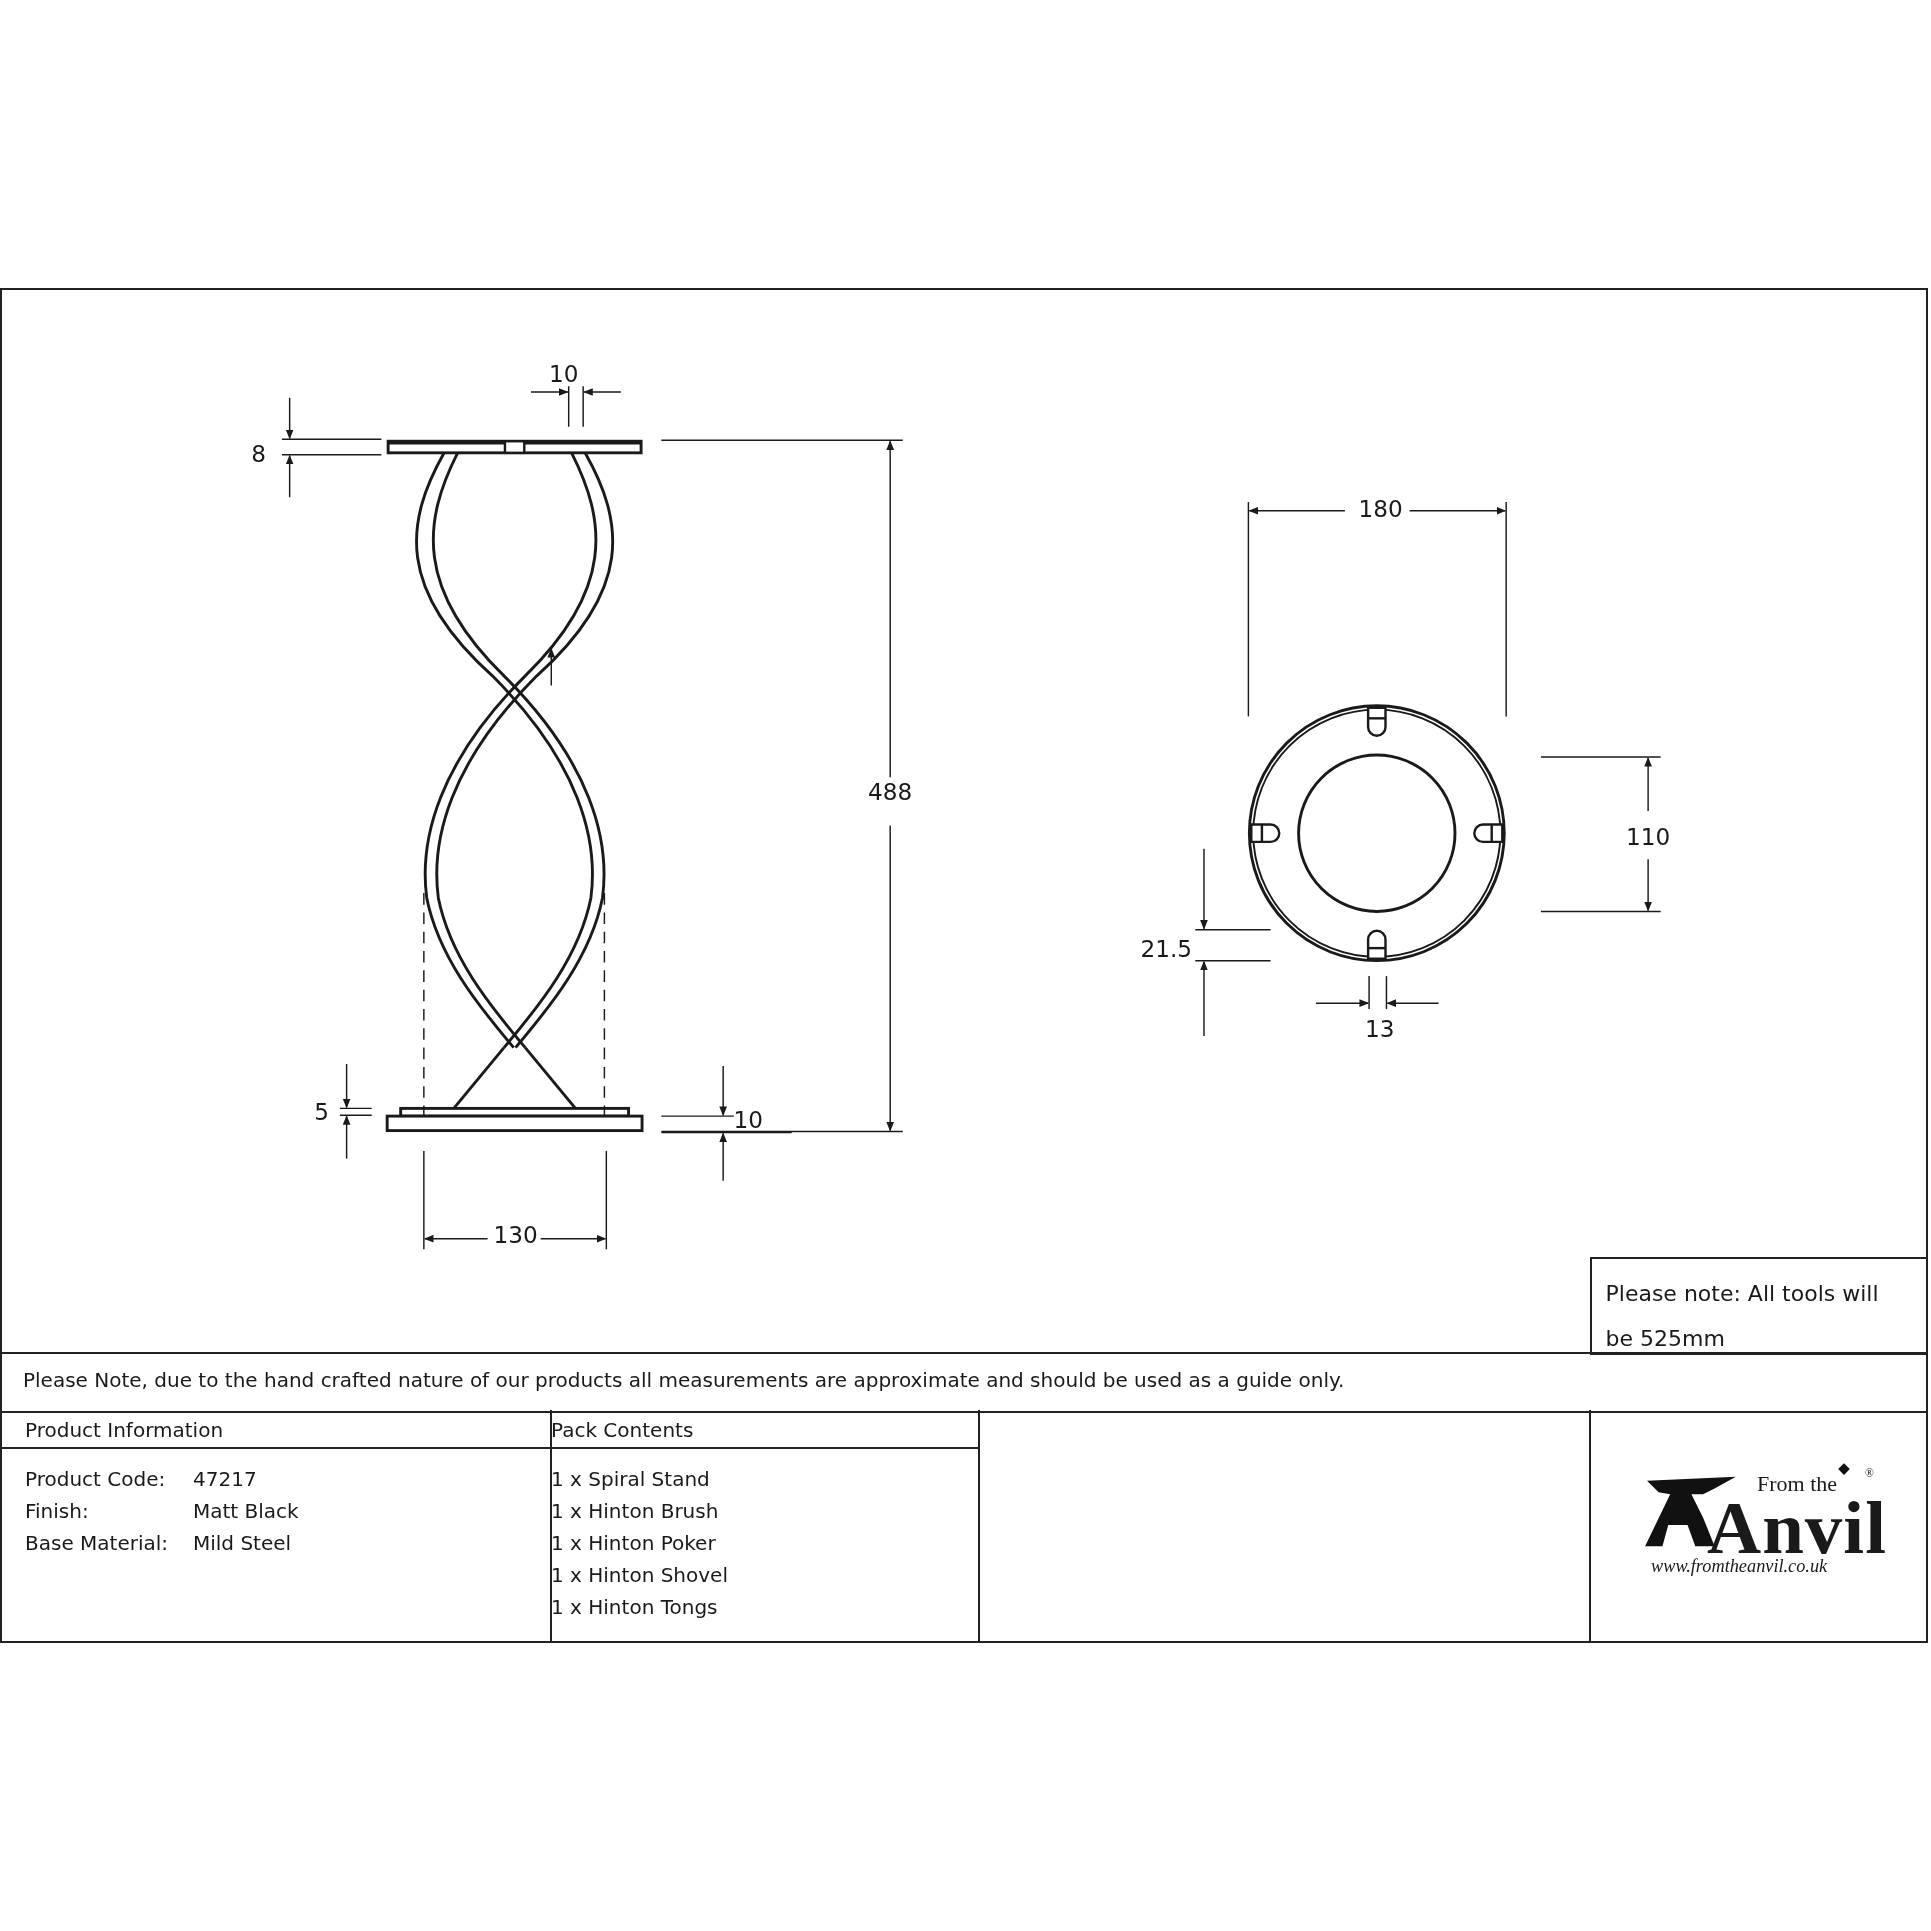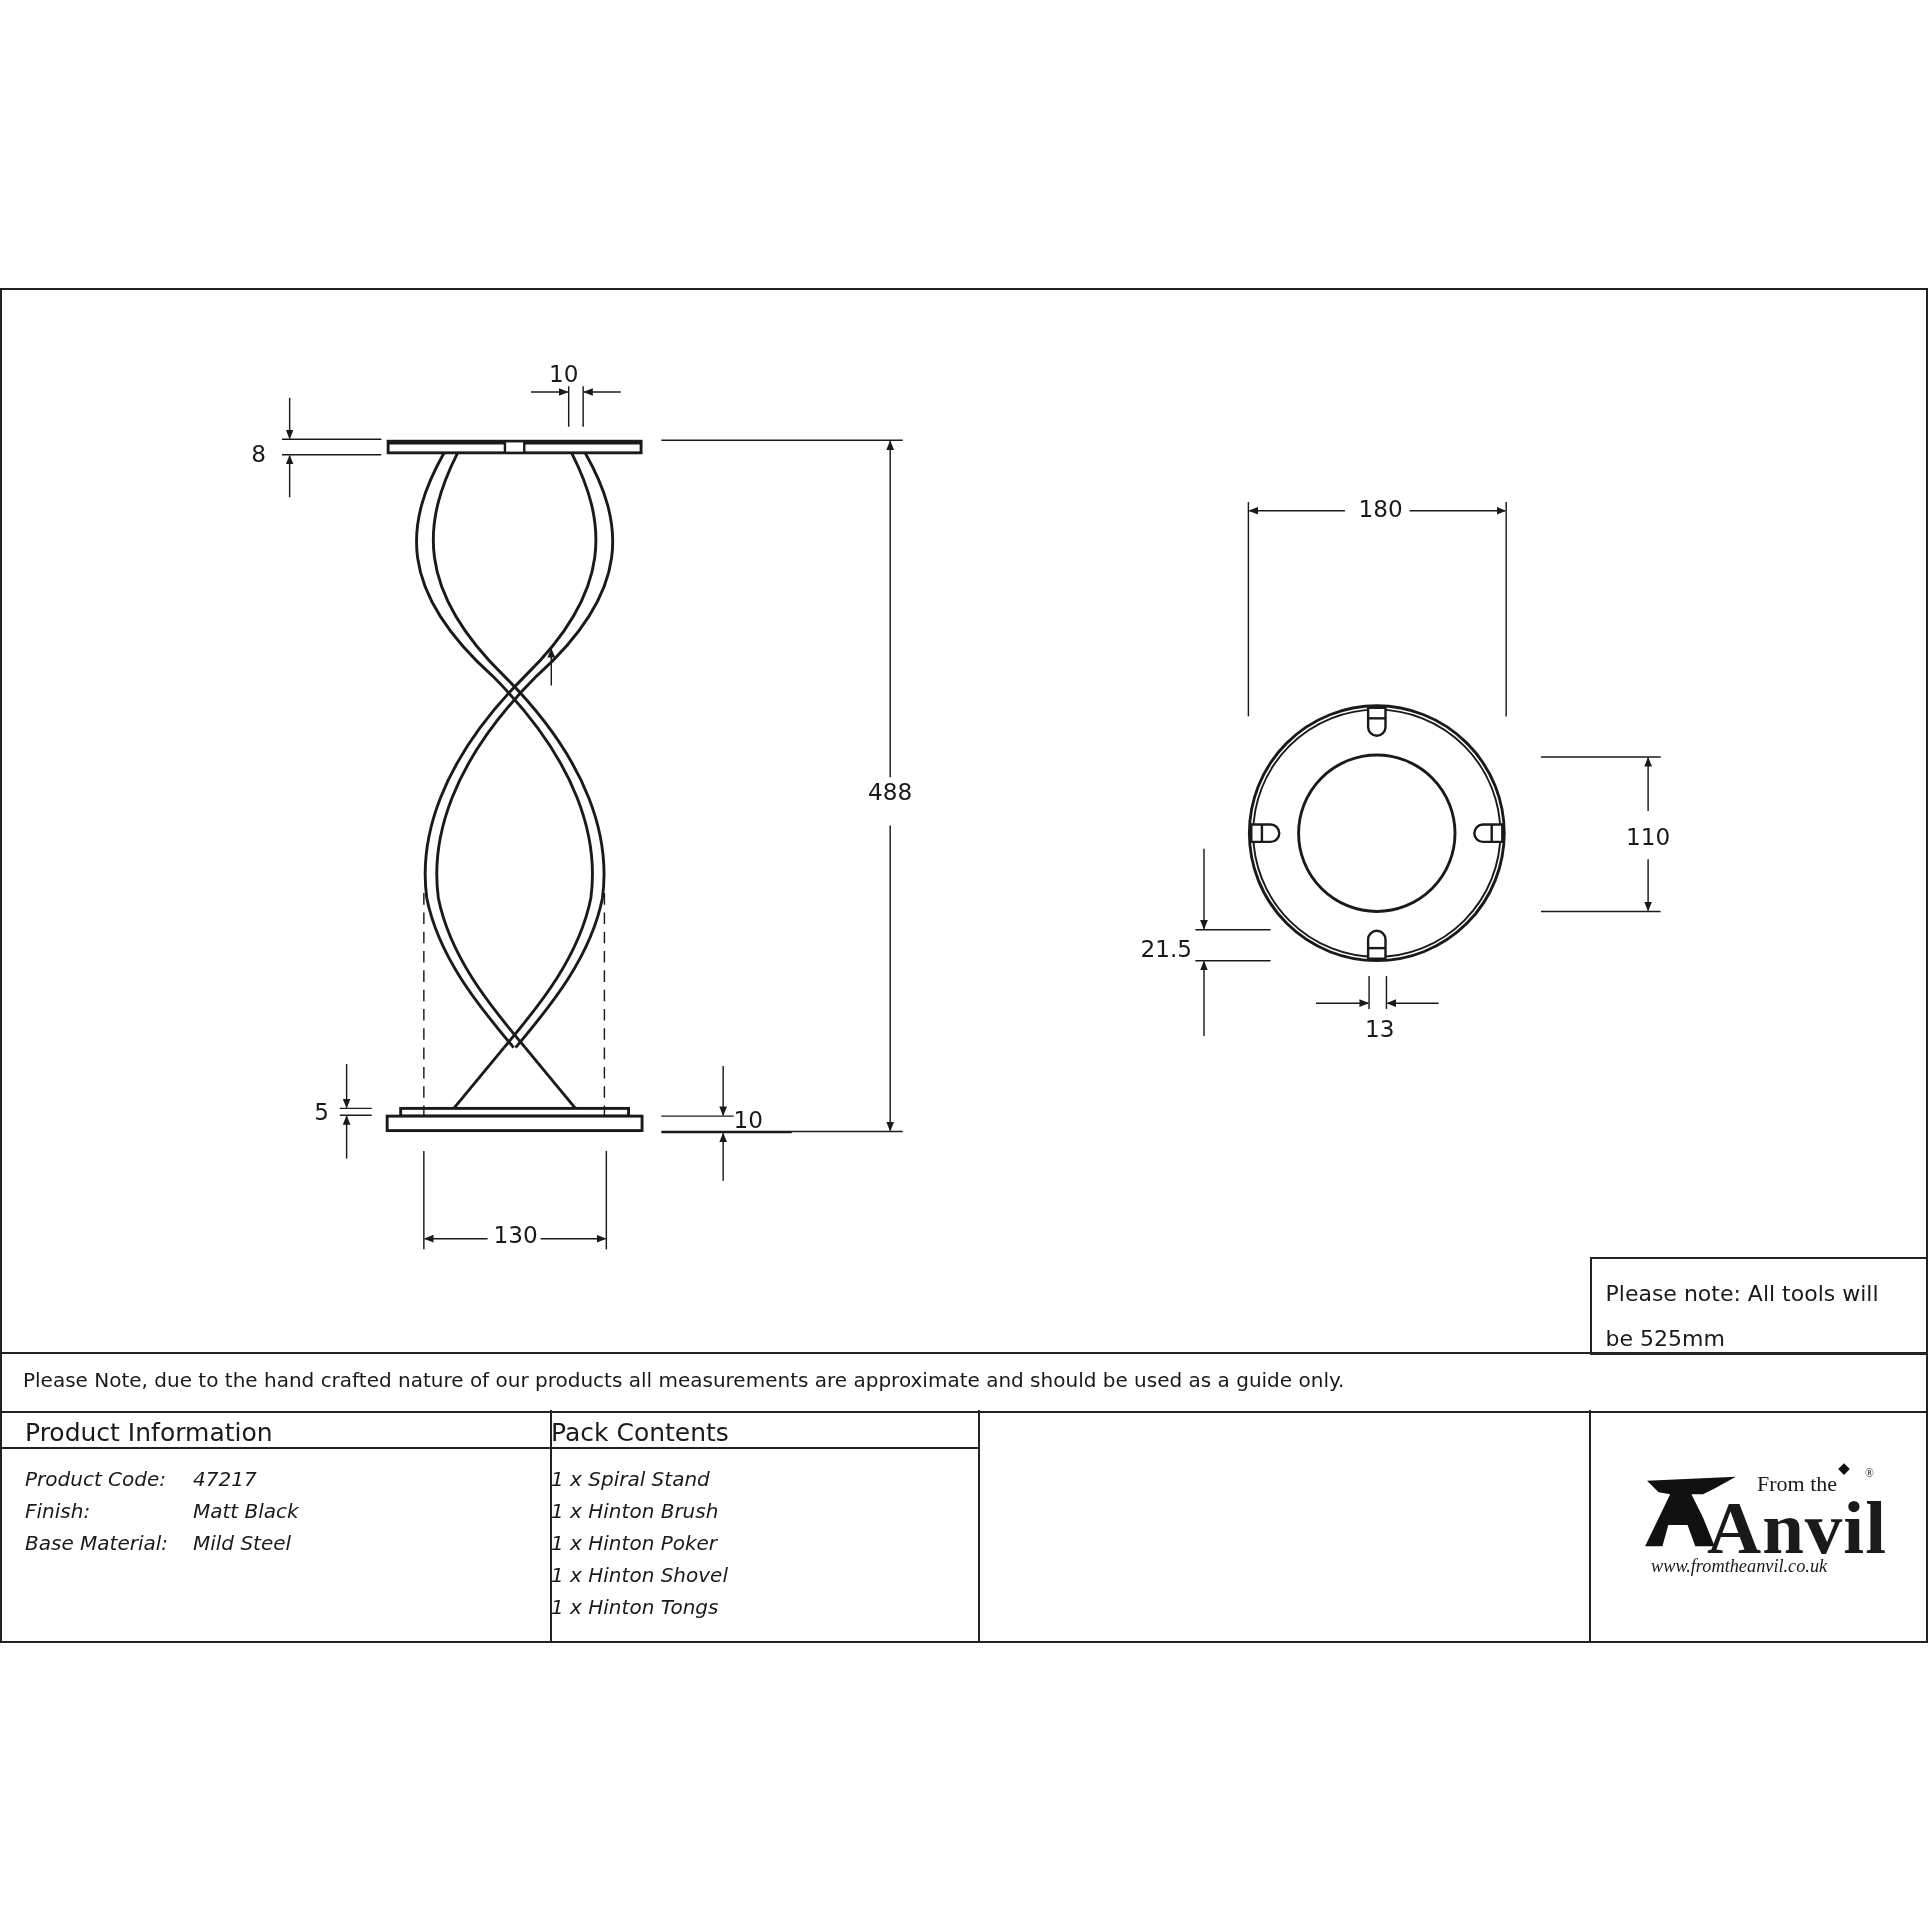--- a/index.html
+++ b/index.html
@@ -4,22 +4,22 @@
 <style>
   html,body{margin:0;padding:0;background:#fff;}
   body{width:1931px;height:1931px;position:relative;font-family:"DejaVu Sans","Liberation Sans",sans-serif;color:#1a1a1a;}
   .sheet{position:absolute;left:0;top:288px;width:1928px;height:1355px;border:2.9px solid #222;box-sizing:border-box;}
   svg{position:absolute;left:0;top:0;}
   .dim{font-family:"DejaVu Sans","Liberation Sans",sans-serif;font-size:24px;fill:#1a1a1a;}
   .note-box{position:absolute;left:1590px;top:1257px;width:338px;height:98px;border:2.9px solid #222;box-sizing:border-box;padding:11.6px 13.5px;font-size:22px;line-height:45px;}
   .disclaimer{position:absolute;left:0;top:1352px;width:1928px;height:61px;border-top:2.9px solid #222;border-bottom:2.9px solid #222;box-sizing:border-box;padding:13.5px 23px;font-size:20px;}
   .table{position:absolute;left:0;top:1410px;width:1928px;height:233px;}
   .col{position:absolute;top:0;height:233px;border-right:2.9px solid #222;box-sizing:border-box;}
-  .col-head{height:39px;border-bottom:2.9px solid #222;box-sizing:border-box;padding:7.7px 23px;font-size:25px;}
-  .col-body{padding:13.5px 23px;font-size:20px;line-height:32px;font-style:italic;}
+  .col-head{height:39px;border-bottom:2.9px solid #222;box-sizing:border-box;padding:7.7px 23px;font-size:20px;}
+  .col-body{padding:13.5px 23px;font-size:20px;line-height:32px;}
   .kv{display:flex;}
   .kv .k{width:168px;}
   .logo{position:absolute;left:1591px;top:1413px;width:337px;height:278px;}
   .logo-top{position:absolute;left:60px;top:62px;font-family:"Liberation Serif","DejaVu Serif",serif;}
   .from{position:absolute;left:106px;top:-3.9px;font-size:22px;white-space:nowrap;}
   .anvil{position:absolute;left:9.7px;top:9.7px;font-size:75px;font-weight:bold;letter-spacing:1px;white-space:nowrap;text-align:center;}
   .url{position:absolute;left:60px;top:143px;font-family:"Liberation Serif","DejaVu Serif",serif;font-style:italic;font-size:18.3px;white-space:nowrap;}
 </style>
 </head>
 <body>

